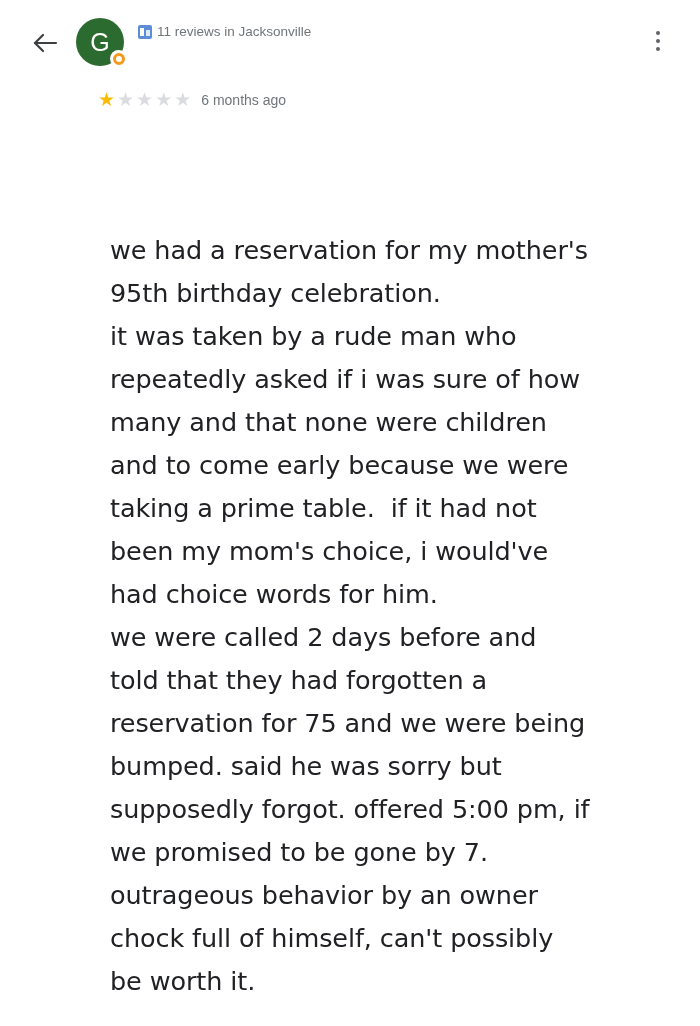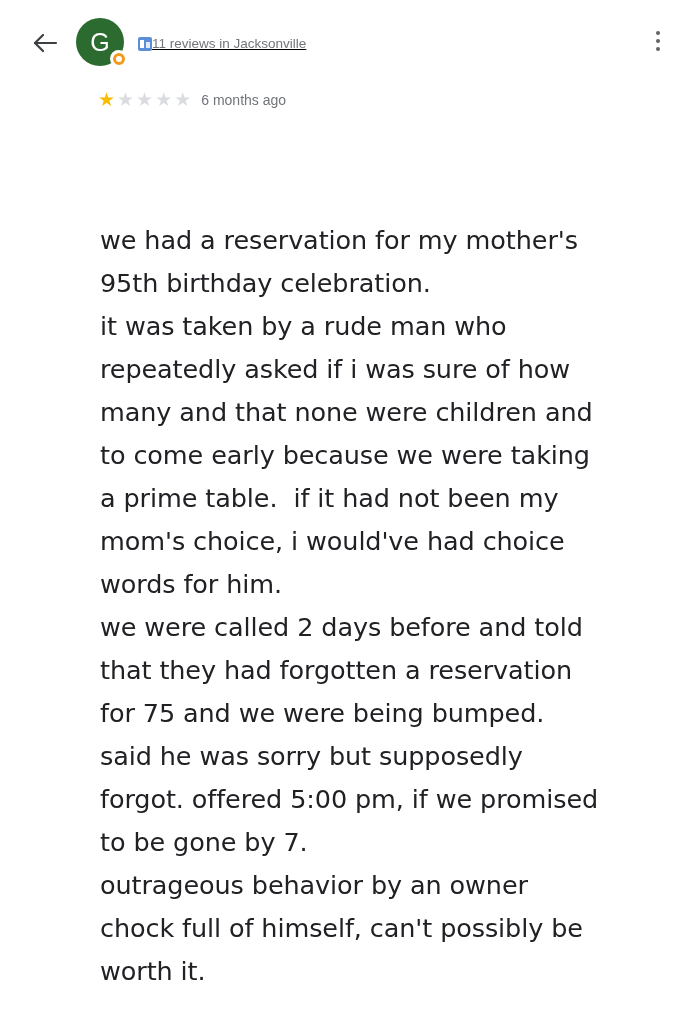--- a/index.html
+++ b/index.html
@@ -89,24 +89,24 @@
     flex: 1 1 auto;
   }
   .name {
     font-size: 16px;
     font-weight: bold;
     color: #3c4043;
     line-height: 20px;
     letter-spacing: .1px;
   }
   .sub {
-    margin-top: 16px;
-    display: flex;
-    align-items: center;
-    text-decoration: underline;
+    margin-top: 4px;
+    display: flex;
+    align-items: center;
+    gap: 5px;
   }
   .sub-icon {
     width: 14px;
     height: 14px;
     border-radius: 2px;
     background: #5b8ed6;
     position: relative;
     flex: 0 0 14px;
   }
   .sub-icon::before {
@@ -175,21 +175,21 @@
   .review {
     padding: 22px 98px 0 98px;
     font-size: 25.5px;
     line-height: 43px;
     color: #202124;
     letter-spacing: -0.1px;
     white-space: pre-wrap;
     font-family: "DejaVu Sans", sans-serif;
     font-weight: 400;
   }
-  .review p { margin: 2px; }
+  .review p { margin: 12px; }
 </style>
 </head>
 <body>
 
 <div class="screen">
 
   <div class="header">
 
     <div class="back-btn">
       <svg width="28" height="28" viewBox="0 0 28 28" aria-hidden="true">

